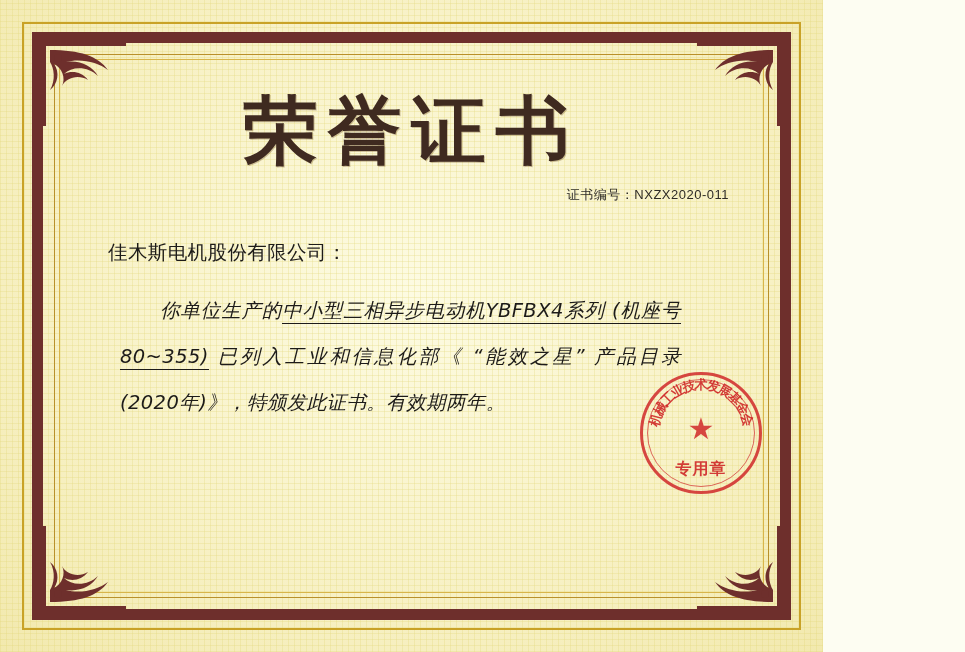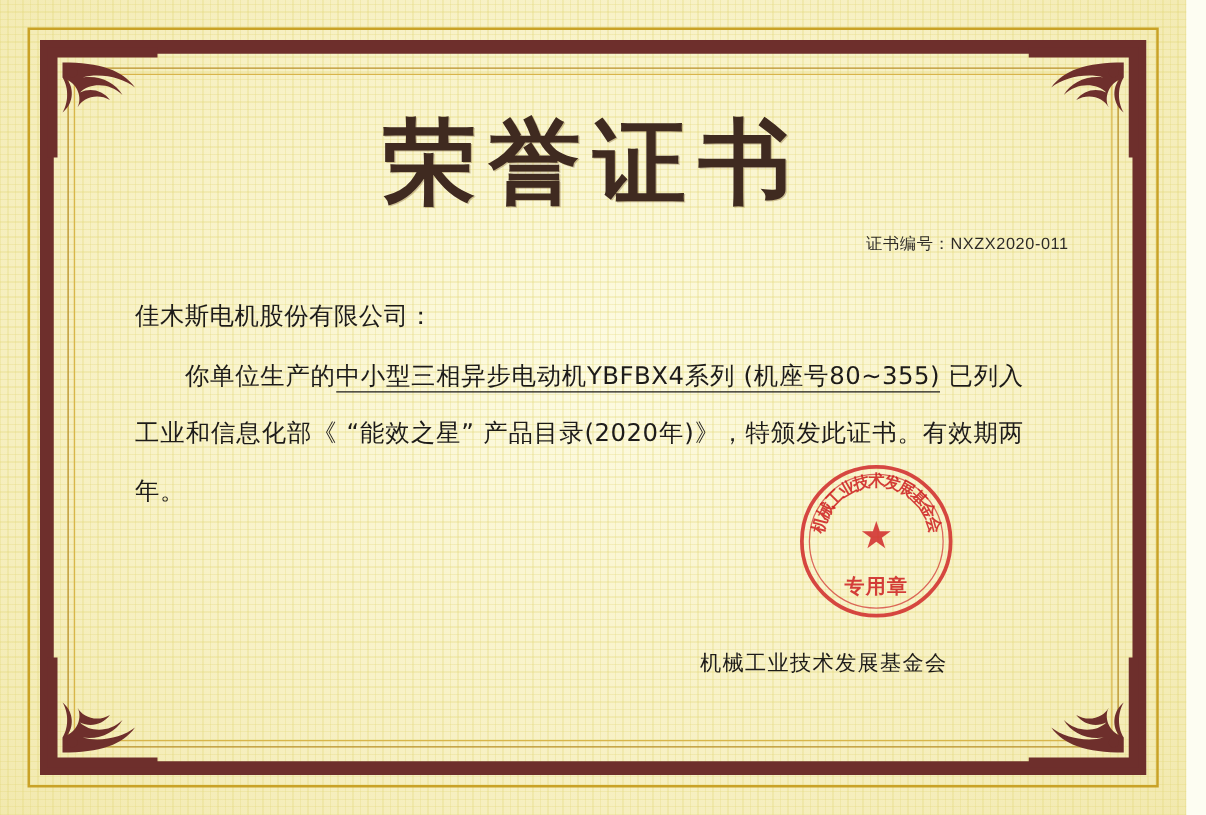--- a/index.html
+++ b/index.html
@@ -10,21 +10,21 @@
     width: 965px;
     height: 652px;
     background: #fdfdf2;
     font-family: "Liberation Serif", serif;
     overflow: hidden;
   }
 
   
   .certificate {
     position: relative;
-    width: 949px;
+    width: 823px;
     height: 652px;
     box-sizing: border-box;
     background:
       repeating-linear-gradient(0deg, rgba(226,215,120,0.30) 0px, rgba(226,215,120,0.30) 1px, rgba(255,255,255,0) 1px, rgba(255,255,255,0) 6px),
       repeating-linear-gradient(90deg, rgba(226,215,120,0.30) 0px, rgba(226,215,120,0.30) 1px, rgba(255,255,255,0) 1px, rgba(255,255,255,0) 6px),
       radial-gradient(ellipse at 50% 45%, #fdfbe2 0%, #f8f2c8 55%, #f2e9ae 100%);
   }
 
   
   .frame-outer {
@@ -95,23 +95,24 @@
     margin-top: 26px;
     padding: 0 60px 0 38px;
     font-size: 19.5px;
     line-height: 46px;
     color: #1d1b19;
     font-family: "DejaVu Sans", "Liberation Sans", sans-serif;
     letter-spacing: 0.4px;
   }
   .salutation { margin: 0 0 2px 0; }
   .para {
-    margin: 0;
+    margin: 12px;
     text-indent: 40px;
     text-align: justify;
+    font-style: italic;
   }
   .underline {
     border-bottom: 1px solid #1d1b19;
     padding-bottom: 1px;
   }
 
   
   .sign-block {
     position: absolute;
     right: 60px;
@@ -257,17 +258,16 @@
         <span class="seal-char" style="transform:rotate(30deg)">展</span>
         <span class="seal-char" style="transform:rotate(45deg)">基</span>
         <span class="seal-char" style="transform:rotate(60deg)">金</span>
         <span class="seal-char" style="transform:rotate(75deg)">会</span>
       </div>
       <div class="seal-star">★</div>
       <div class="seal-bottom">专用章</div>
     </div>
 
     <div class="sign-block">
-      <div class="org-line">机械工业技术发展基金会</div>
     </div>
 
   </div>
 </div>
 
 </body></html>

